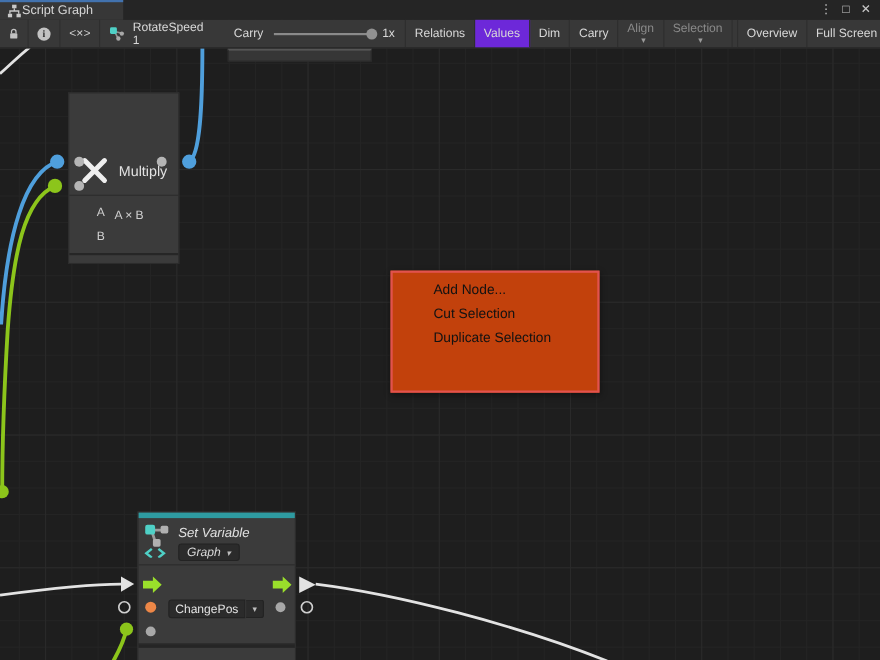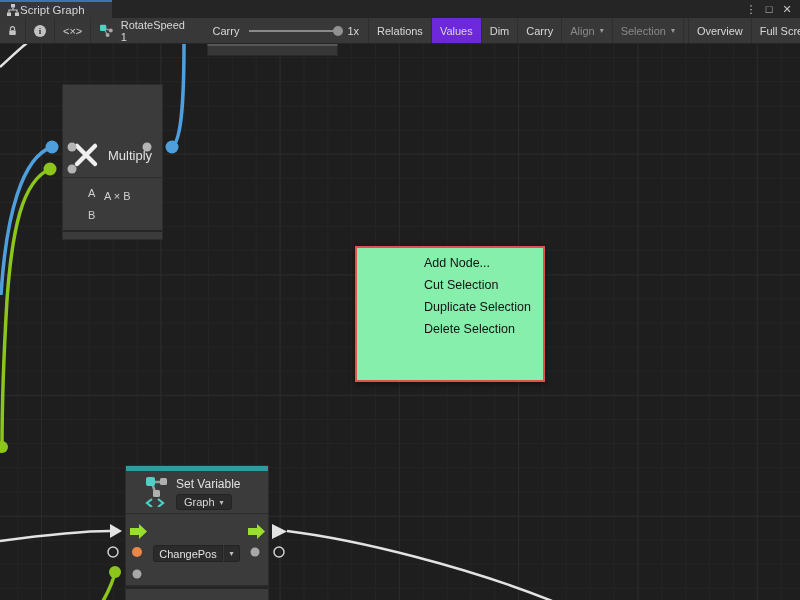--- a/index.html
+++ b/index.html
@@ -44,64 +44,64 @@
   #multiply .hdr .title { font-size:13px; color:#e2e2e2; }
   #multiply .body { position:relative; height:52px; font-size:11px; color:#cfcfcf; }
   #multiply .lblA   { position:absolute; left:25px; top:9px;  }
   #multiply .lblRes { position:absolute; left:41px; top:12px;  }
   #multiply .lblB   { position:absolute; left:25px; top:31px; }
   #multiply .foot { height:9px; border-top:2px solid #262626; background:#3b3b3b; }
 
   
   #setvar { left:125px; top:465px; width:144px; }
   #setvar .teal { height:5px; }
-  #setvar .hdr { height:43px; display:flex; padding:4px 0 0 19px; gap:7px;
-                 border-bottom:1px solid #2c2c2c; }
+  #setvar .hdr { height:43px; display:flex; padding:4px 0 0 5px; gap:7px;
+                 border-bottom:1px solid #2c2c2c;font-style:italic; }
   #setvar .hdr .title { font-size:12px; color:#e0e0e0; margin-top:2px; }
   #setvar .dd { display:inline-flex; align-items:center; gap:5px; background:#2b2b2b;
                 border:1px solid #232323; border-radius:3px; padding:1px 7px;
                 font-size:11px; color:#d8d8d8; margin-top:3px; }
   #setvar .dd .caret { font-size:8px; color:#bdbdbd; }
   #setvar .body { position:relative; height:71px;padding-left:35px; }
   #setvar .vardd { position:absolute; left:27px; top:31px; height:17px; width:70px;
                    background:#2b2b2b; border:1px solid #232323; border-radius:3px 0 0 3px;
                    font-size:11px; color:#e2e2e2; display:flex; align-items:center;
                    justify-content:center; }
   #setvar .varcaret { position:absolute; left:97px; top:31px; height:17px; width:17px;
                    background:#2b2b2b; border:1px solid #232323; border-left:1px solid #3a3a3a;
                    border-radius:0 3px 3px 0; display:flex; align-items:center;
                    justify-content:center; font-size:8px; color:#bdbdbd; }
   #setvar .gap { height:4px; background:#252525; border-top:1px solid #2c2c2c; }
   #setvar .foot { height:13px; background:#3b3b3b; }
 
   
-  #ctxmenu { position:absolute; left:355px; top:246px; width:190px; height:136px;
-    background:#86efac; border:2px solid #e1524e; z-index:6; padding-top:4px;
-    box-shadow:0 2px 6px rgba(0,0,0,.45);padding-left:30px; }
+  #ctxmenu { position:absolute; left:355px; top:246px; width:190px; height:111px;
+    background:#c2410c; border:2px solid #e1524e; z-index:6; padding-top:4px;
+    box-shadow:0 2px 6px rgba(0,0,0,.45); }
   #ctxmenu .item { height:22px; line-height:22px; padding-left:37px; font-size:12.5px;
     color:#121212; white-space:nowrap; }
 
   
   #tabbar { position:absolute; left:0; top:0; width:800px; height:18px; background:#252525;
     display:flex; z-index:5; }
   .tab { width:112px; height:18px; background:#373737; border-top:2px solid #4272ae;
     display:flex; align-items:center; gap:1px; padding-left:7px;
     font-size:11.5px; color:#d6d6d6; }
   #winctl { margin-left:auto; display:flex; align-items:center; gap:4px; padding-right:6px; }
   #winctl span { color:#c8c8c8; font-size:11px; width:14px; text-align:center;
     line-height:16px; }
 
   
   #toolbar { position:absolute; left:0; top:18px; width:800px; height:26px; background:#383838;
     border-bottom:1px solid #262626; display:flex; align-items:stretch; z-index:5;
     font-size:11px; color:#d8d8d8; }
   .tbtn { display:flex; align-items:center; justify-content:center; padding:0 8px;
     border-right:1px solid #2e2e2e; white-space:nowrap; }
   .tbtn.active { background:#6d28d9; }
-  .tbtn.disabled { color:#8a8a8a; }
+  .tbtn.disabled { color:#8a8a8a;flex-direction:column; }
   .tbtn .caret { font-size:8px; margin-left:5px; color:#9a9a9a; }
   .info-circle { width:12px; height:12px; border-radius:50%; background:#c2c2c2;
     color:#2c2c2c; font-size:9px; font-weight:bold; text-align:center; line-height:12px;
     font-family:"Liberation Serif", serif; }
   #breadcrumb { display:flex; align-items:center; gap:7px; padding:0 10px 0 9px; }
   #zoomwrap { display:flex; align-items:center; padding:0 6px 0 16px; }
   #zoomwrap .zlabel { margin-right:10px; }
   .ztrack { position:relative; width:92px; height:2px; background:#8a8a8a; margin-right:6px; }
   .zhandle { position:absolute; right:-2px; top:-4px; width:10px; height:10px;
     border-radius:50%; background:#919191; }
@@ -191,21 +191,20 @@
     <circle cx="279" cy="552" r="5" fill="none" stroke="#d0d0d0" stroke-width="1.5"></circle>
     <circle cx="137" cy="552" r="5" fill="#ed8747"></circle>
     <circle cx="255" cy="552" r="4.5" fill="#a8a8a8"></circle>
     <circle cx="137" cy="574" r="4.5" fill="#a8a8a8"></circle>
   </svg>
 
   <div id="ctxmenu">
     <div class="item">Add Node...</div>
     <div class="item">Cut Selection</div>
     <div class="item">Duplicate Selection</div>
-    <div class="item">Delete Selection</div>
   </div>
 
   <div id="tabbar">
     <div class="tab">
       <svg width="12" height="12" viewBox="0 0 12 12">
         <rect x="4" y="0" width="4" height="3.5" fill="#c8c8c8"></rect>
         <path d="M6,3.5 V6 M2,8.5 V6 H10 V8.5" stroke="#c8c8c8" stroke-width="1.2" fill="none"></path>
         <rect x="0" y="8.5" width="4" height="3.5" fill="#c8c8c8"></rect>
         <rect x="8" y="8.5" width="4" height="3.5" fill="#c8c8c8"></rect>
       </svg>

